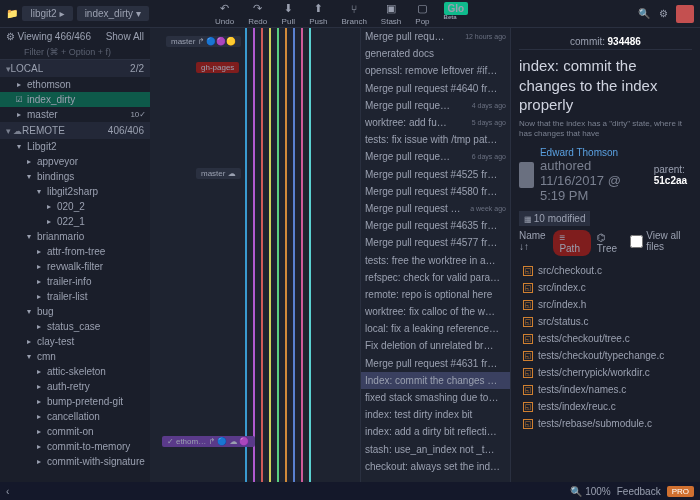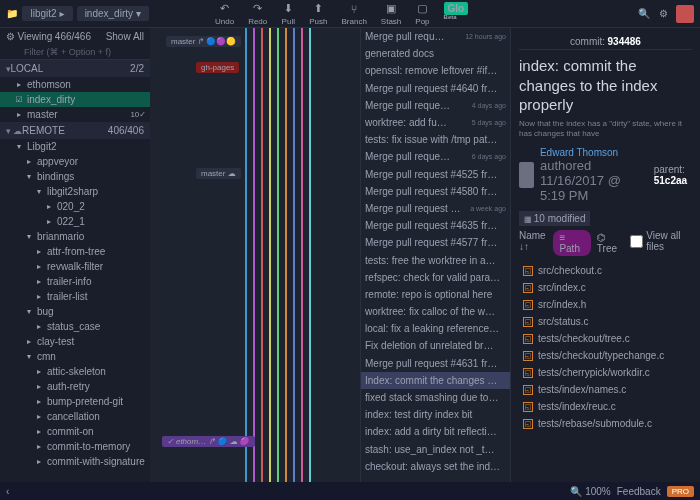--- a/index.html
+++ b/index.html
@@ -41,21 +41,21 @@
 .commit-title{color:#d0d4e0;font-size:15px;margin-bottom:4px;line-height:1.3}
 .commit-desc{font-size:8px;color:#7a8090;margin-bottom:8px;line-height:1.3}
 .author{display:flex;align-items:center;gap:6px;margin-bottom:8px}
 .author-av{width:26px;height:26px;background:#6a7080;border-radius:2px}
 .author-name{color:#5aa0e0;font-size:10px}
 .author-date{font-size:13px;color:#7a8090}
 .parent{margin-left:auto;font-size:8px}
 .modified{background:#2a3040;padding:2px 5px;font-size:8px;margin-bottom:4px;display:inline-block}
 .file-tabs{display:flex;align-items:flex-start;margin-bottom:6px;font-size:8px}
 .tab{padding:2px 6px;cursor:pointer}
-.tab.active{background:#701a75;border-radius:8px}
+.tab.active{background:#7f1d1d;border-radius:8px}
 .chk{margin-left:auto;display:flex;align-items:center;gap:3px}
 .file-row{display:flex;align-items:center;padding:3px 4px;font-size:9px;cursor:pointer}
 .file-ico{width:10px;height:10px;border:1px solid #d08030;margin-right:5px;font-size:7px;text-align:center;color:#d08030}
 .statusbar{height:18px;background:#14182a;display:flex;align-items:center;padding:0 6px;font-size:8px}
 .sb-r{margin-left:auto;display:flex;align-items:center;gap:6px}
 .pro{background:#d07030;color:#fff;padding:1px 5px;border-radius:2px;font-size:8px}
 ::-webkit-scrollbar{width:6px}::-webkit-scrollbar-thumb{background:#3a4050}
 </style>
 </head>
 <body>
@@ -237,21 +237,21 @@
         <div class="lane" style="left:32px;background:#5ad080"></div>
         <div class="lane" style="left:40px;background:#d08a3a"></div>
         <div class="lane" style="left:48px;background:#5a80d0"></div>
         <div class="lane" style="left:56px;background:#d05a9a"></div>
         <div class="lane" style="left:64px;background:#5ad0d0"></div>
       </div>
     <div id="graph-labels">
         <div class="branch-lbl" style="top:8px;left:16px;">master ↱ 🔵🟣🟡</div>
         <div class="branch-lbl" style="top:34px;left:46px;background:#7f1d1d;">gh-pages</div>
         <div class="branch-lbl" style="top:140px;left:46px;">master ☁</div>
-        <div class="branch-lbl" style="top:408px;left:12px;background:#5a3a8a;font-style:italic;">✓ ethom… ↱ 🔵 ☁ 🟣</div>
+        <div class="branch-lbl" style="top:408px;left:12px;background:#5a3a8a;">✓ ethom… ↱ 🔵 ☁ 🟣</div>
       </div>
   </div>
 
   <div class="commits" id="commit-list">
       <div class="commit-row ">
         <span>Merge pull requ…</span>
         <span class="time">12 hours ago</span>
       </div>
       <div class="commit-row ">
         <span>generated docs</span>

